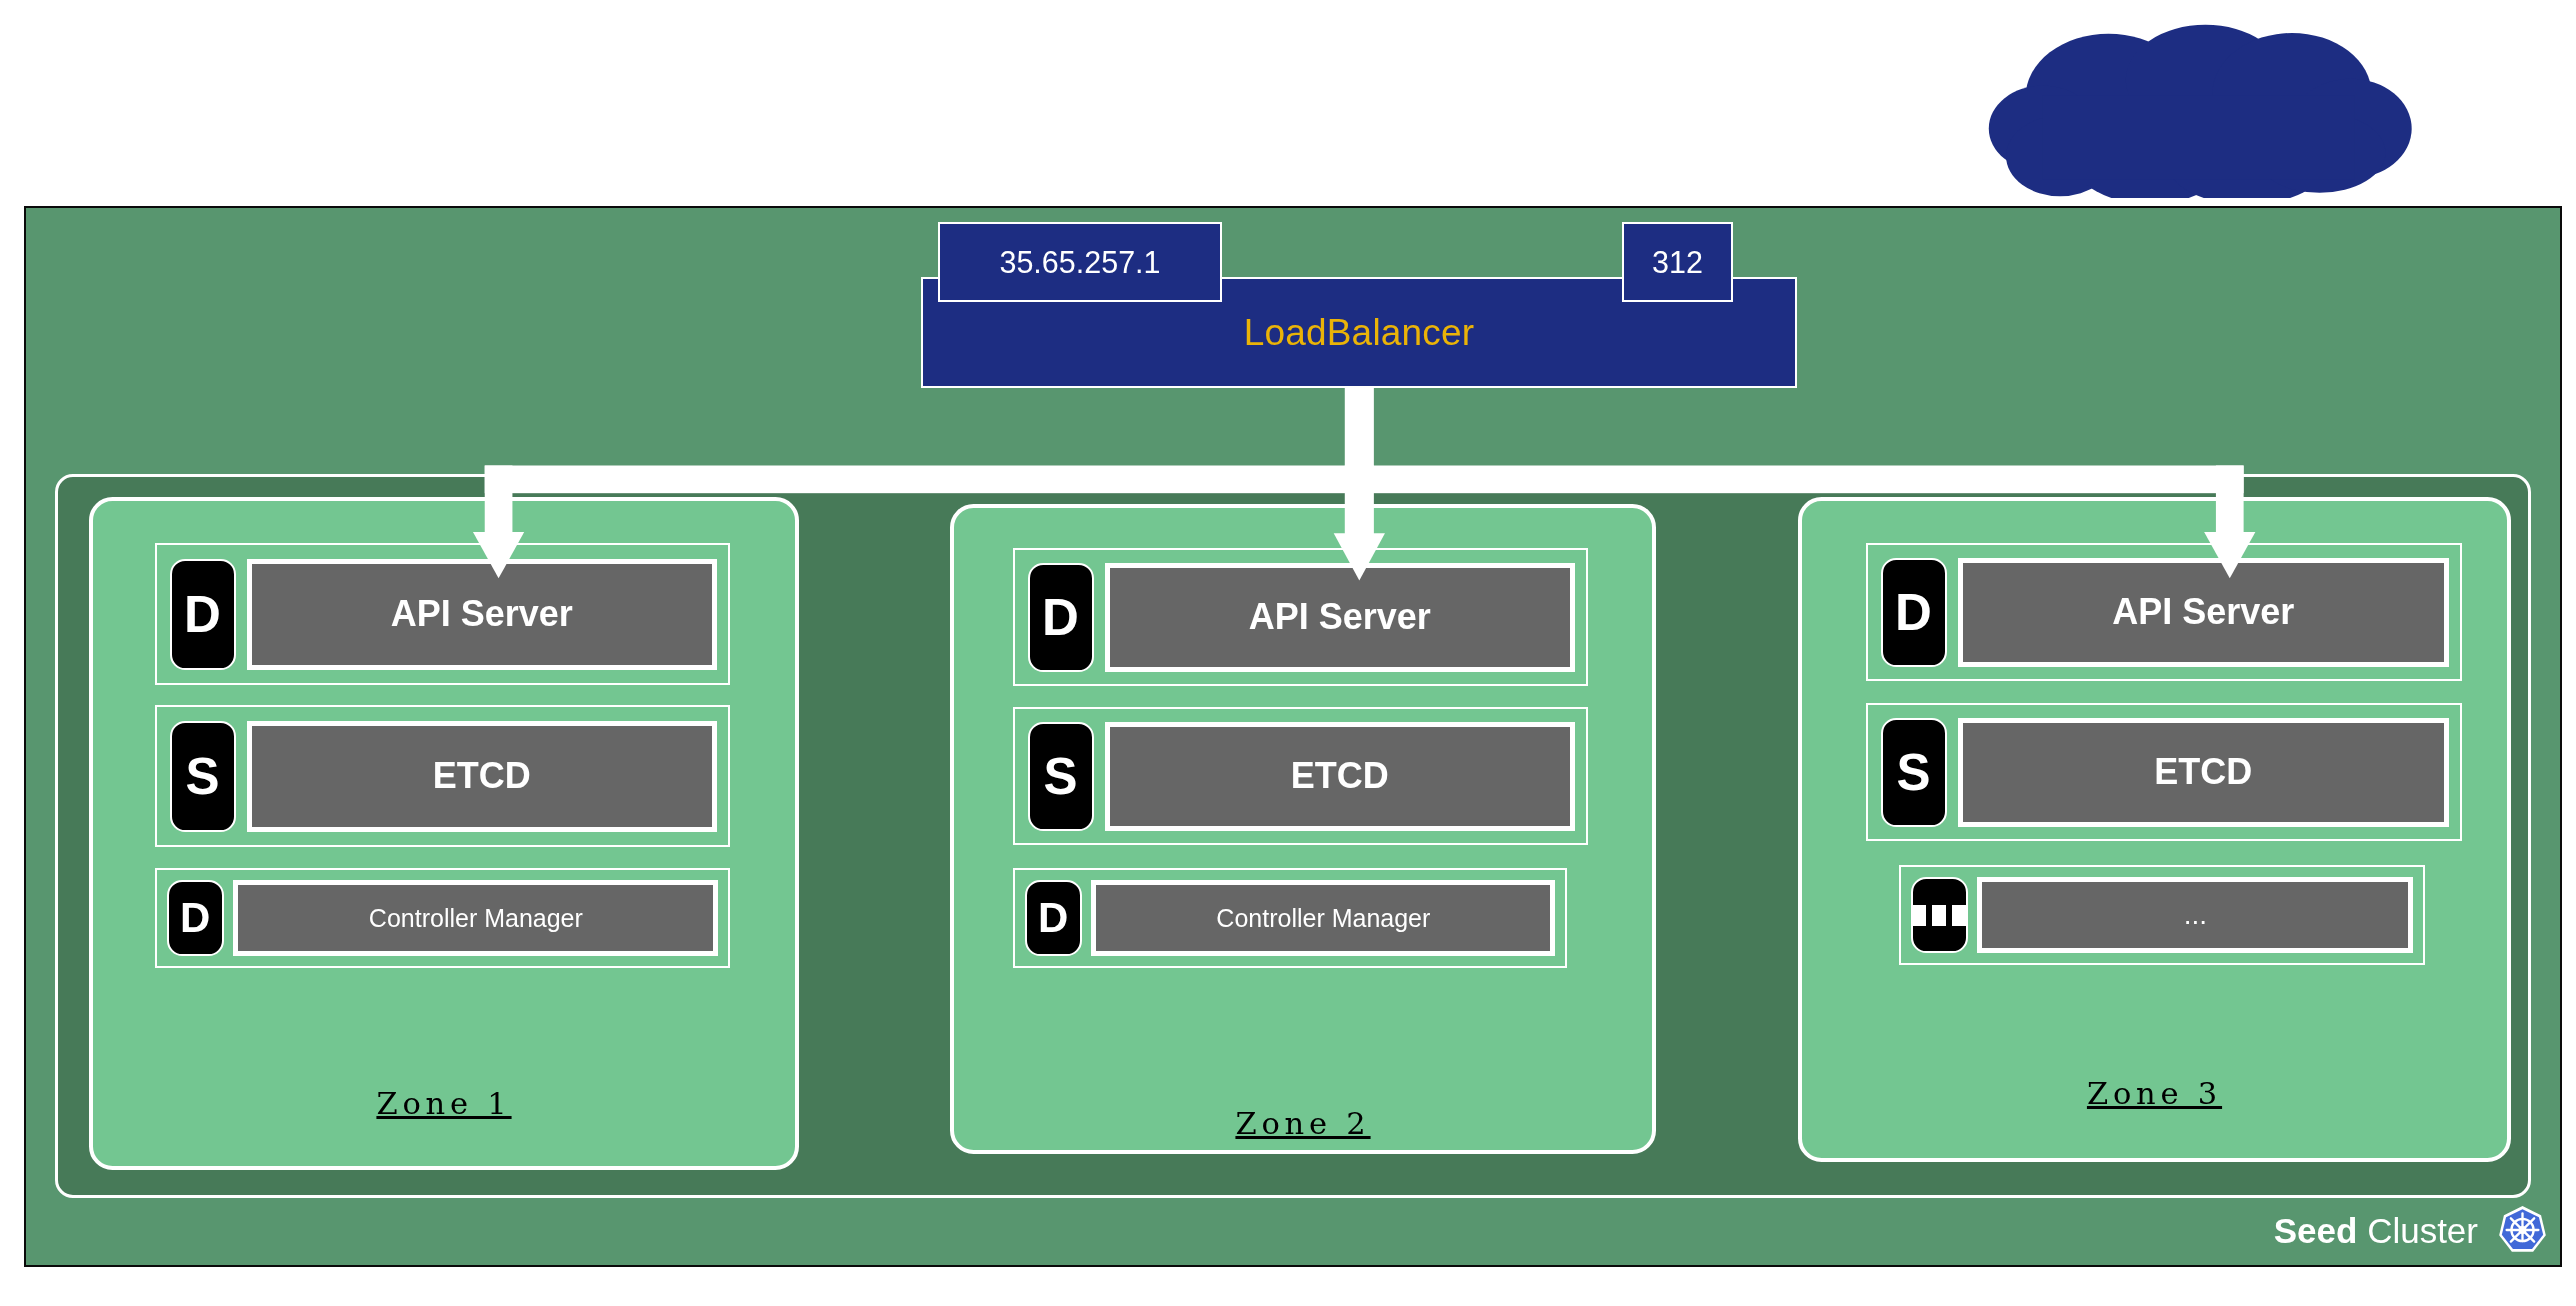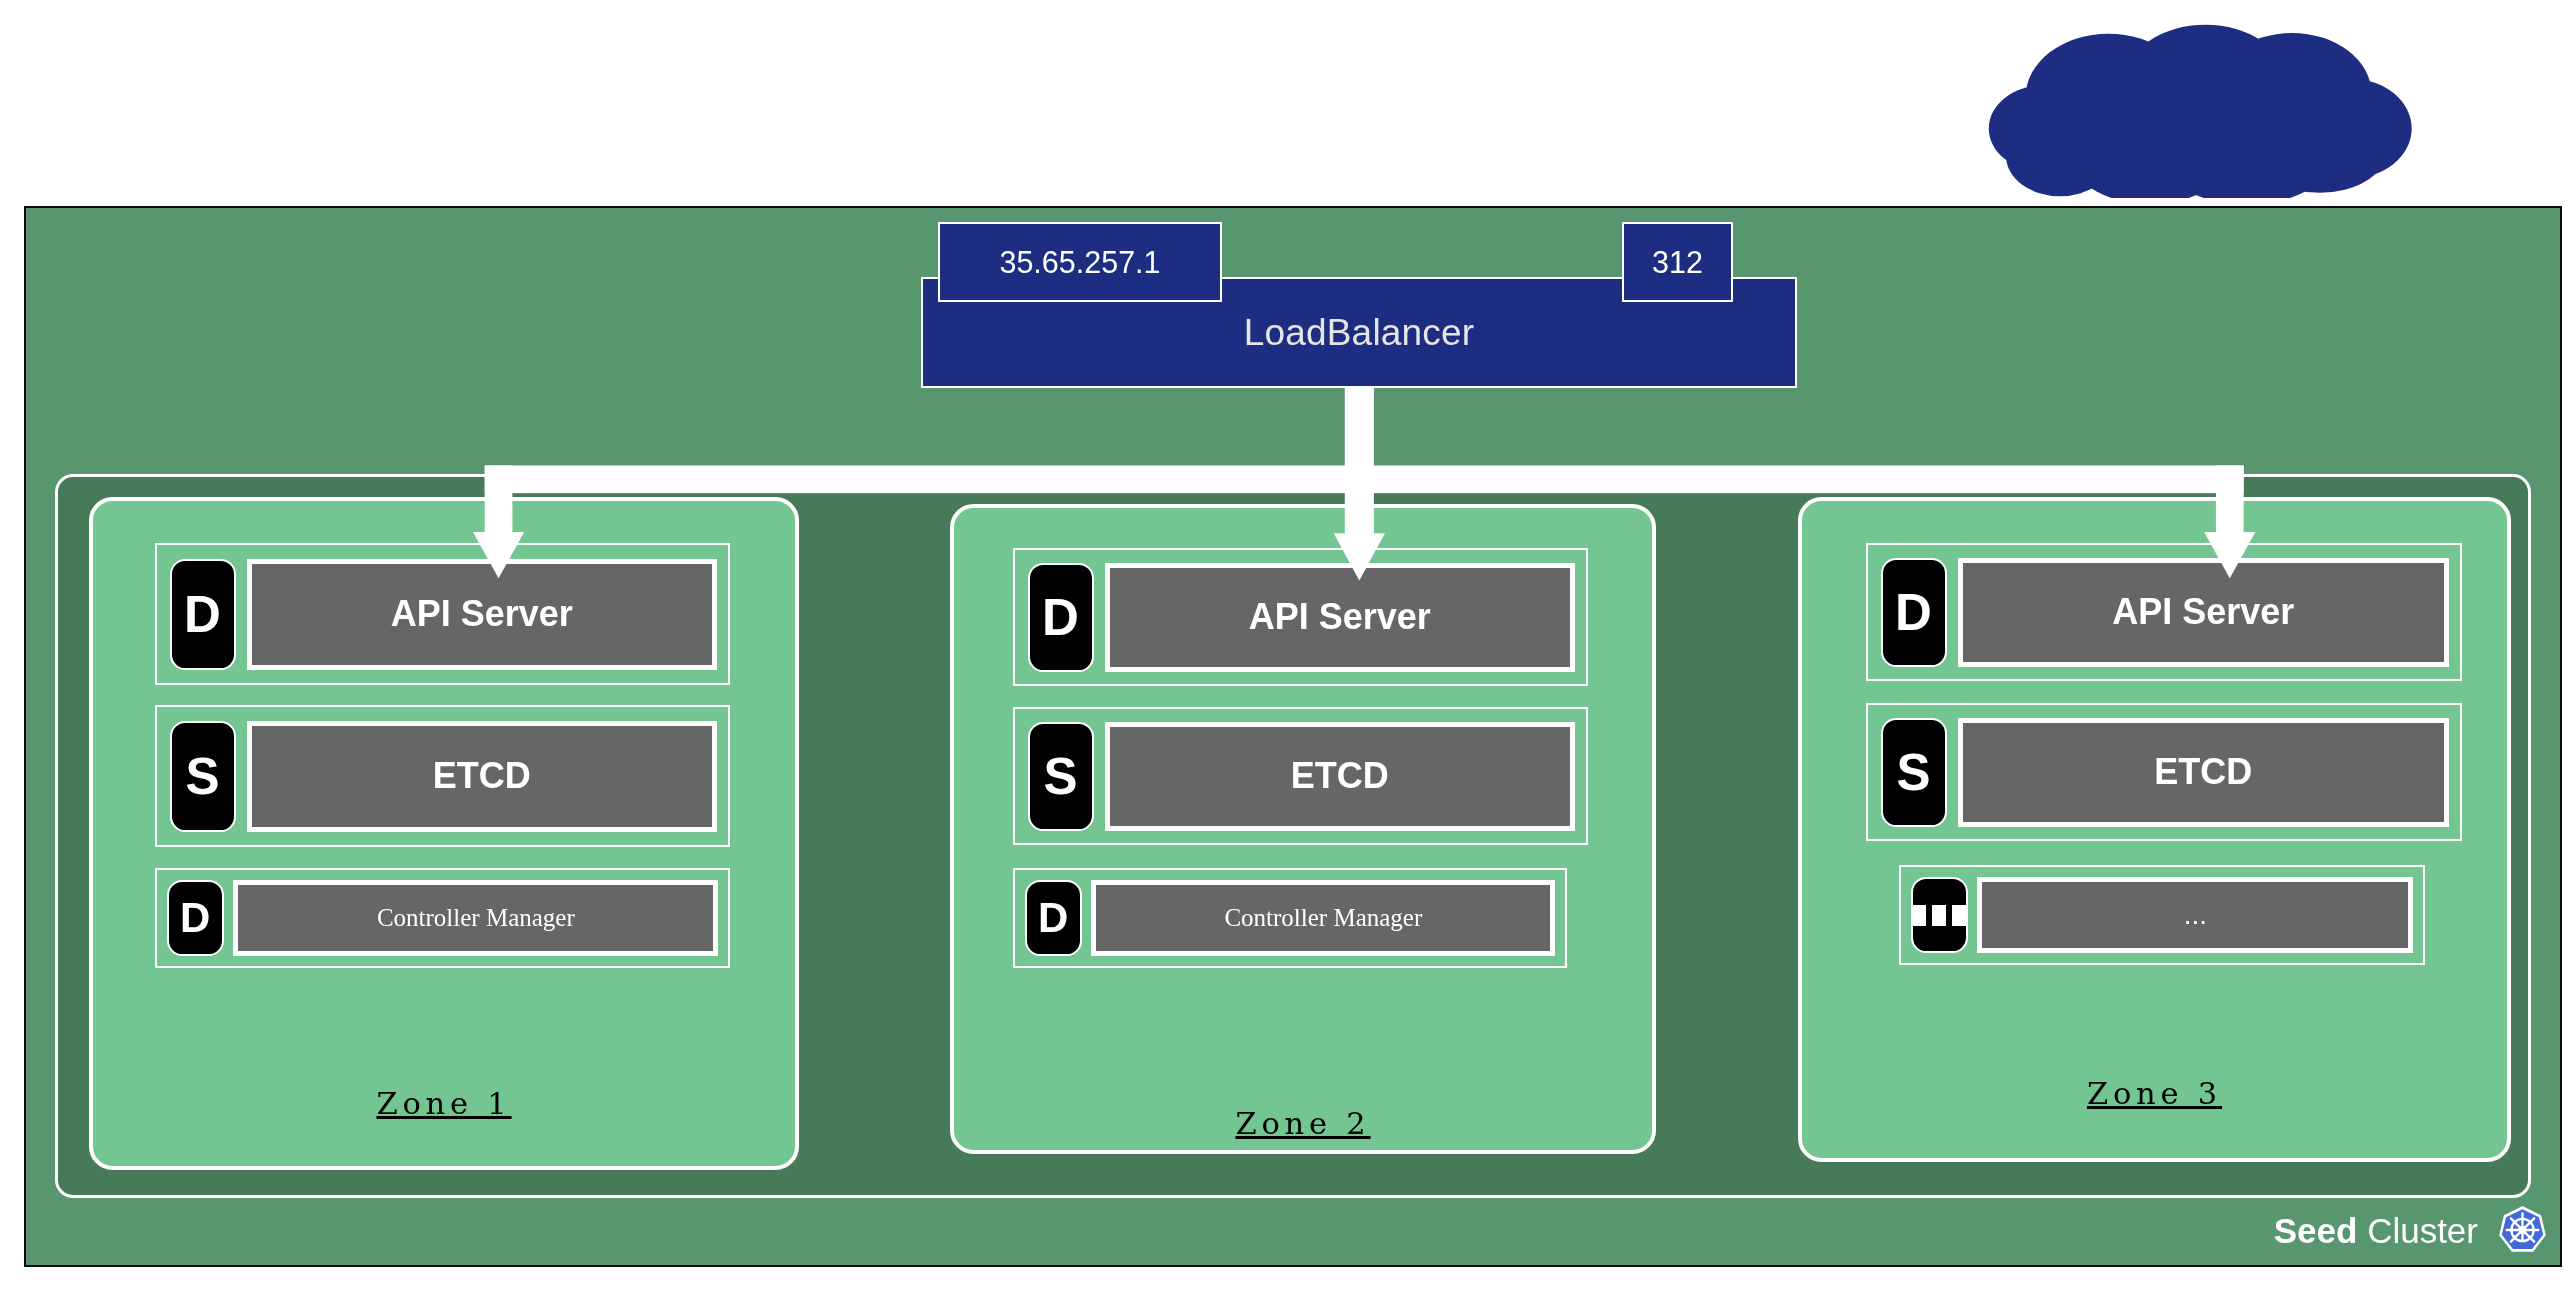--- a/index.html
+++ b/index.html
@@ -16,21 +16,21 @@
       background:#58966f;border:2.1px solid #0a0a0a;box-sizing:border-box;z-index:10;}
 
   
   #zones-container{position:absolute;left:55px;top:474px;width:2476px;height:724px;
       background:#477a58;border:3.5px solid #ffffff;border-radius:18px;box-sizing:border-box;z-index:12;}
 
   
   #lb{position:absolute;left:921px;top:277px;width:876px;height:111px;
       background:#1d2d82;border:2.1px solid #ffffff;box-sizing:border-box;z-index:25;
       display:flex;align-items:center;justify-content:center;}
-  #lb .lb-title{color:#e5e5e5;font-size:37px;letter-spacing:0.2px;}
+  #lb .lb-title{color:#eab308;font-size:37px;letter-spacing:0.2px;}
   .lb-badge{position:absolute;background:#1d2d82;border:2.1px solid #ffffff;box-sizing:border-box;
       color:#ffffff;display:flex;align-items:center;justify-content:center;
       font-size:30.5px;z-index:30;}
   #lb-ip{left:938px;top:222px;width:284px;height:80px;}
   #lb-port{left:1622px;top:222px;width:111px;height:80px;}
 
   
   .arrow-layer{position:absolute;left:0;top:0;width:2576px;height:1307px;z-index:22;pointer-events:none;}
 
   
@@ -51,21 +51,21 @@
       display:flex;align-items:center;}
   .badge{flex:0 0 auto;background:#000000;border:2.8px solid #ffffff;border-radius:15.2px;
       box-sizing:border-box;color:#ffffff;display:flex;align-items:center;justify-content:center;
       font-size:51px;font-weight:bold;}
   .badge.small{font-size:42px;}
   .bluebox{flex:1 1 auto;background:#4c1d95;border:2.1px solid #ffffff;box-sizing:border-box;
       display:flex;align-items:center;justify-content:center;}
   .graybox{width:100%;height:100%;background:#666666;border:3.5px solid #ffffff;box-sizing:border-box;
       display:flex;align-items:center;justify-content:center;color:#ffffff;}
   .lbl-lg{font-size:36px;font-weight:bold;}
-  .lbl-sm{font-size:25px;font-family:Liberation Serif, serif;}
+  .lbl-sm{font-size:25px;}
   .lbl-dots{font-size:28px;}
 
   
   .dots-glyph{display:flex;gap:6.2px;align-items:center;}
   .dots-glyph i{display:block;width:14px;height:21px;background:#ffffff;}
 
   
   #cluster-footer{position:absolute;left:2140px;top:1204px;width:409px;height:53px;
       display:flex;align-items:center;justify-content:flex-end;gap:18px;z-index:30;}
   #cluster-footer .ft-text{color:#ffffff;font-size:35px;white-space:nowrap;}

